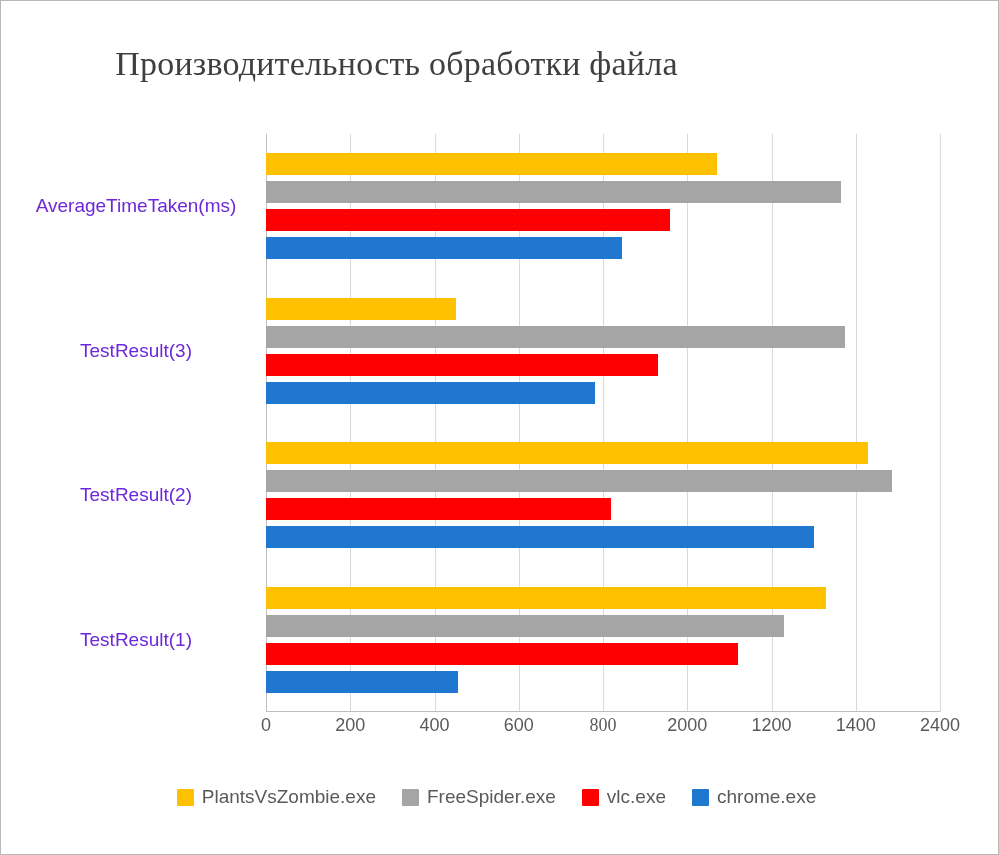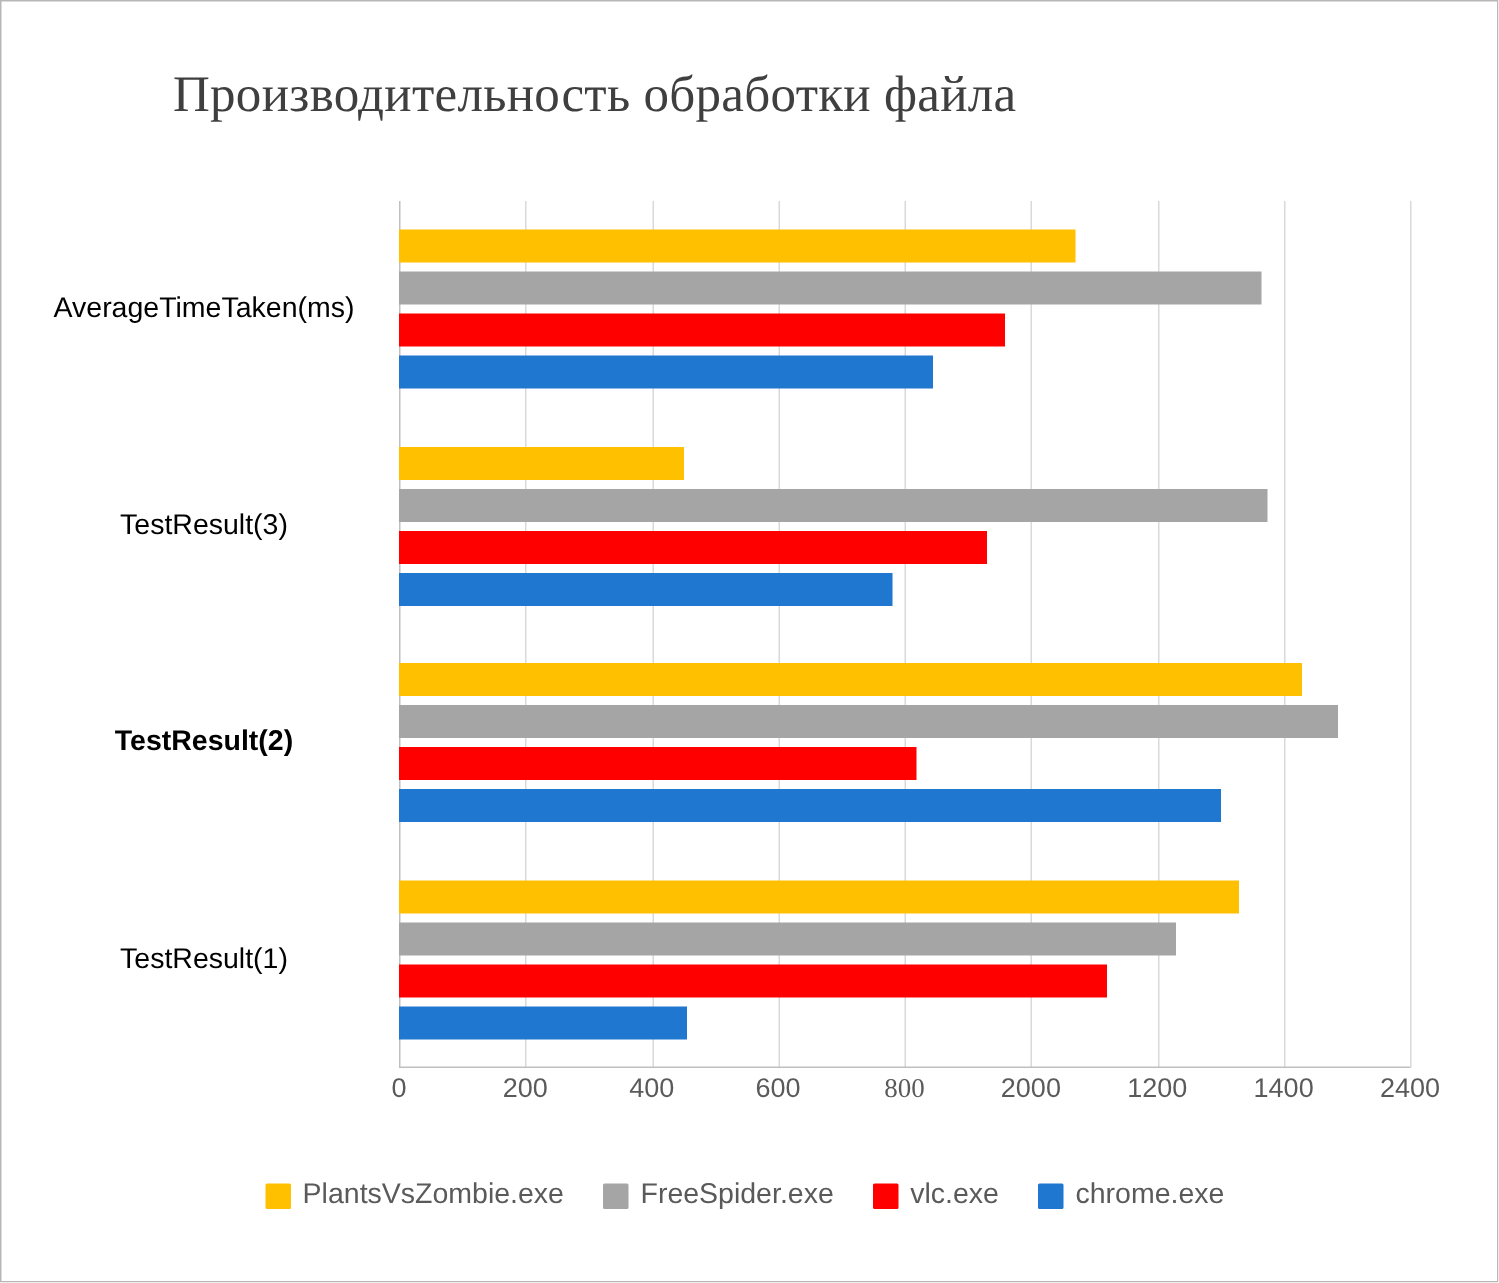--- a/index.html
+++ b/index.html
@@ -73,21 +73,21 @@
     height: 22px;
   }
 
   
   .cat-label {
     position: absolute;
     right: 0;
     width: 250px;
     text-align: center;
     font-size: 19px;
-    color: #000000;
+    color: #6d28d9;
     transform: translateY(-50%);
   }
   #cat-labels {
     position: absolute;
     left: 0;
     top: 133px;
     width: 260px;
     height: 578px;
   }
 
@@ -137,21 +137,21 @@
 </style>
 </head>
 <body>
 
 <div id="chart-card">
 
   <div id="chart-title">Производительность обработки файла</div>
 
   <div id="cat-labels">
       <div class="cat-label" style="top: 505.75px;">TestResult(1)</div>
-      <div class="cat-label" style="top: 361.25px; font-weight: bold;">TestResult(2)</div>
+      <div class="cat-label" style="top: 361.25px;">TestResult(2)</div>
       <div class="cat-label" style="top: 216.75px;">TestResult(3)</div>
       <div class="cat-label" style="top: 72.25px;">AverageTimeTaken(ms)</div>
     </div>
 
   <div id="plot">
       <div class="axis-line" style="left: 0px;"></div>
       <div class="gridline" style="left: 84.25px;"></div>
       <div class="gridline" style="left: 168.5px;"></div>
       <div class="gridline" style="left: 252.75px;"></div>
       <div class="gridline" style="left: 337px;"></div>

